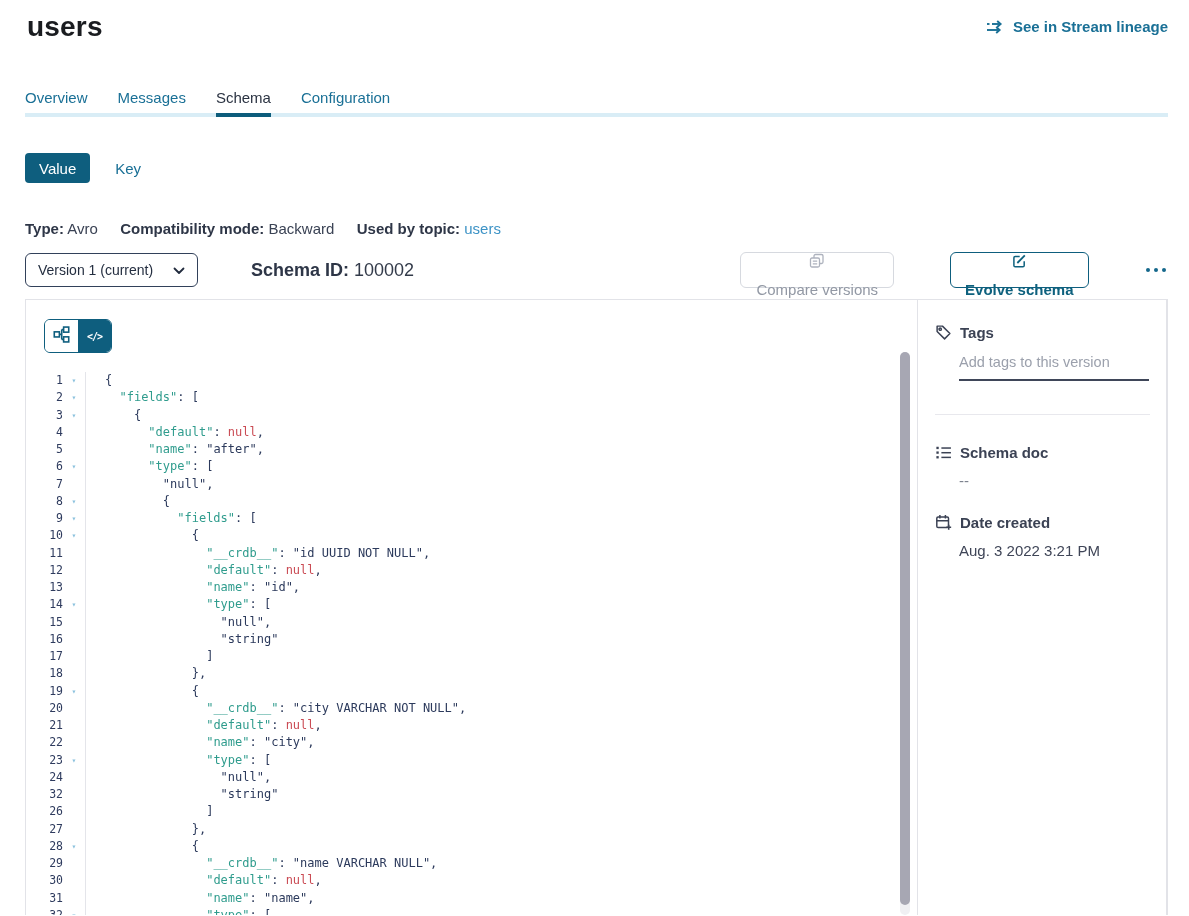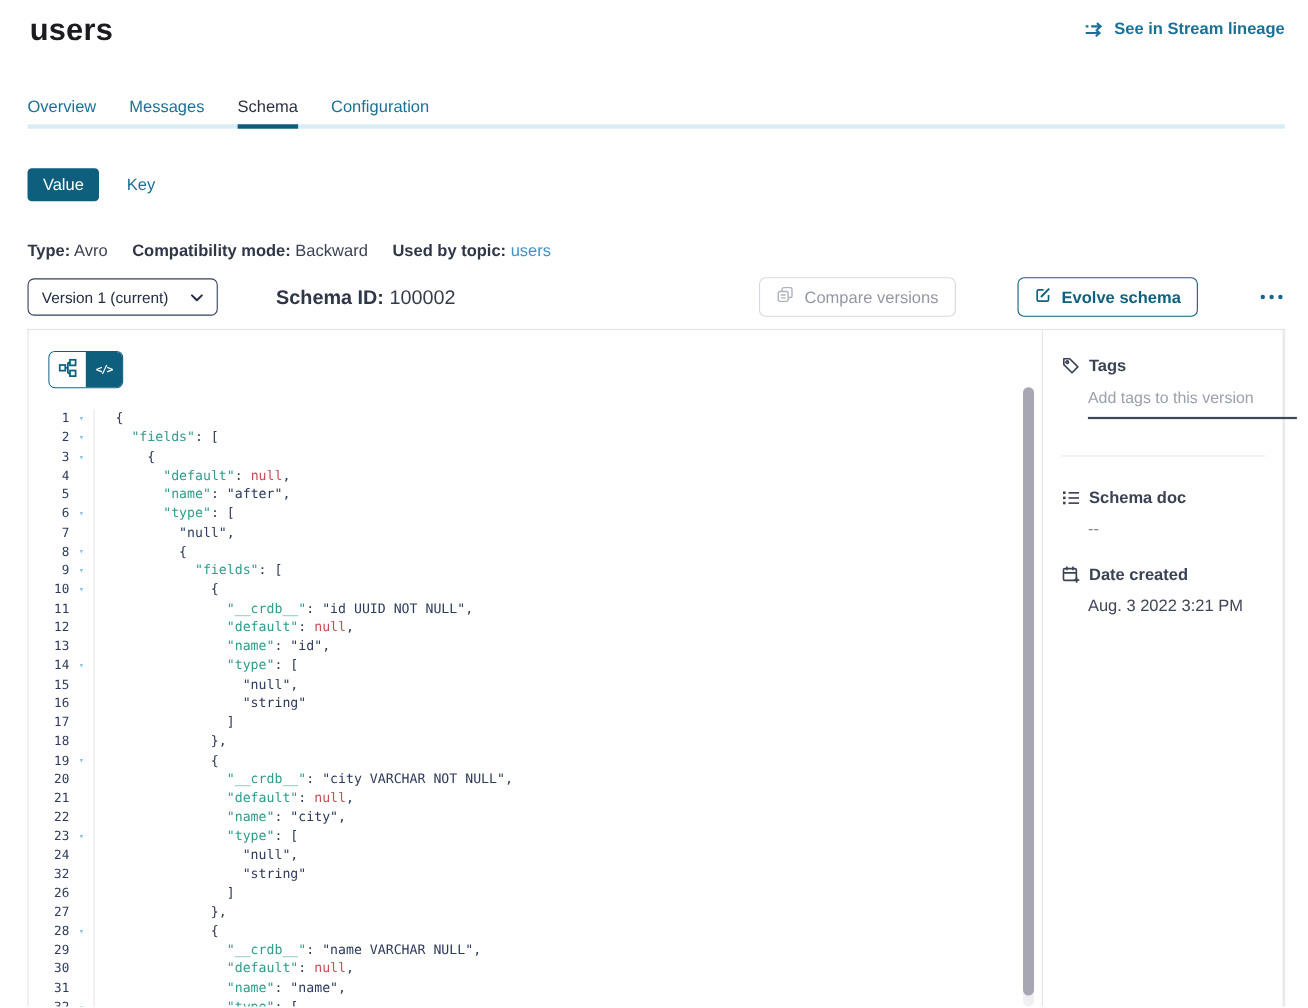--- a/index.html
+++ b/index.html
@@ -36,21 +36,21 @@
   .meta-row b { color: #2e3647; font-weight: 700; margin-top: 24px; }
   .meta-sp { display: inline-block; width: 14px; }
   .topic-link { color: #3d93c6; cursor: pointer; }
 
   
   .version-row { margin: 15px 21px 0 25px; display: flex; align-items: center; height: 36px; gap: 40px; }
   .version-select { width: 173px; height: 34px; border: 1px solid #32415a; border-radius: 6px; padding: 0 12px; display: flex; align-items: center; justify-content: space-between; font-size: 14px; color: #242e40; cursor: pointer; background: #fff; }
   .schema-id { margin-left: 13px; font-size: 18px; color: #333b4a; }
   .schema-id b { font-weight: 700; color: #2e3647; }
   .vr-spacer { flex: 1; }
-  .btn { height: 36px; display: inline-flex; align-items: center; gap: 9px; border-radius: 6px; background: #fff; font-size: 15px; cursor: pointer; font-family: "Liberation Sans", sans-serif; }
+  .btn { height: 36px; display: inline-flex; align-items: center; gap: 9px; border-radius: 6px; background: #fff; font-size: 15px; cursor: pointer; font-family: "Liberation Sans", sans-serif; flex-direction: column; }
   .btn-compare { padding: 0 15px; border: 1px solid #d6d9df; color: #9298a4; font-weight: 500; }
   .btn-evolve { margin-left: 16px; padding: 0 14px; border: 1px solid var(--teal); color: #0e617e; font-weight: 700; }
   .ellipsis { margin-left: 15px; display: flex; gap: 3.5px; align-items: center; cursor: pointer; padding: 4px 2px; }
   .ellipsis i { width: 4.5px; height: 4.5px; border-radius: 50%; background: #14678b; }
 
   
   .main { margin: 11px 21px 0 25px; height: 616px; display: flex; border: 1px solid #e2e3e8; border-bottom: none; }
   .code-panel { flex: 1; position: relative; padding-top: 19px; overflow: hidden; }
   .view-toggle { margin-left: 18px; display: inline-flex; border: 1px solid var(--teal); border-radius: 6px; overflow: hidden; }
   .vt-btn { width: 33px; height: 32px; display: flex; align-items: center; justify-content: center; cursor: pointer; background: #fff; border: none; }
@@ -62,21 +62,21 @@
   .ln { width: 37px; text-align: right; color: #2e3b5e; font-size: 11.5px; flex: none; }
   .fold { width: 23px; flex: none; text-align: center; color: #8cc2de; font-size: 8px; border-right: 1px solid #e4e5ea; cursor: pointer; }
   .codetxt { padding-left: 19px; white-space: pre; color: var(--dark-navy); }
   .tok-key { color: #2f9c8d; }
   .tok-null { color: #ca4b54; }
 
   .sb-track { position: absolute; top: 52px; bottom: 0; right: 7px; width: 10px; border-radius: 6px; background: #f0f0f3; }
   .sb-thumb { position: absolute; top: 0; left: 0; width: 10px; height: 553px; border-radius: 6px; background: #a7a7b3; cursor: grab; }
 
   
-  .sidebar { width: 220px; flex: none; border-left: 1px solid #e2e3e8; border-right: 1px solid #e2e3e8; padding: 24px 16px 0 17px; }
+  .sidebar { width: 250px; flex: none; border-left: 1px solid #e2e3e8; border-right: 1px solid #e2e3e8; padding: 24px 16px 0 17px; }
   .sec-head { display: flex; align-items: center; gap: 8px; font-size: 15px; font-weight: 700; color: #3b4254; }
   .sec-head svg { flex: none; display: block; }
   .tags-input { display: block; margin: 13px 0 0 24px; width: 190px; border: none; border-bottom: 2px solid #3f4659; padding: 0 0 9px; font-size: 14.5px; font-family: "Liberation Sans", sans-serif; color: #333b4a; background: transparent; outline: none; }
   .tags-input::placeholder { color: #9ba0ac; }
   .sb-divider { margin-top: 33px; height: 1px; background: #e8e8ed; }
   .sec-doc { margin-top: 29px; }
   .sec-date { margin-top: 25px; }
   .sec-value { margin: 11px 0 0 24px; font-size: 15px; color: #3f4557; }
   .sec-value.muted { color: #7e838f; }
 </style>

